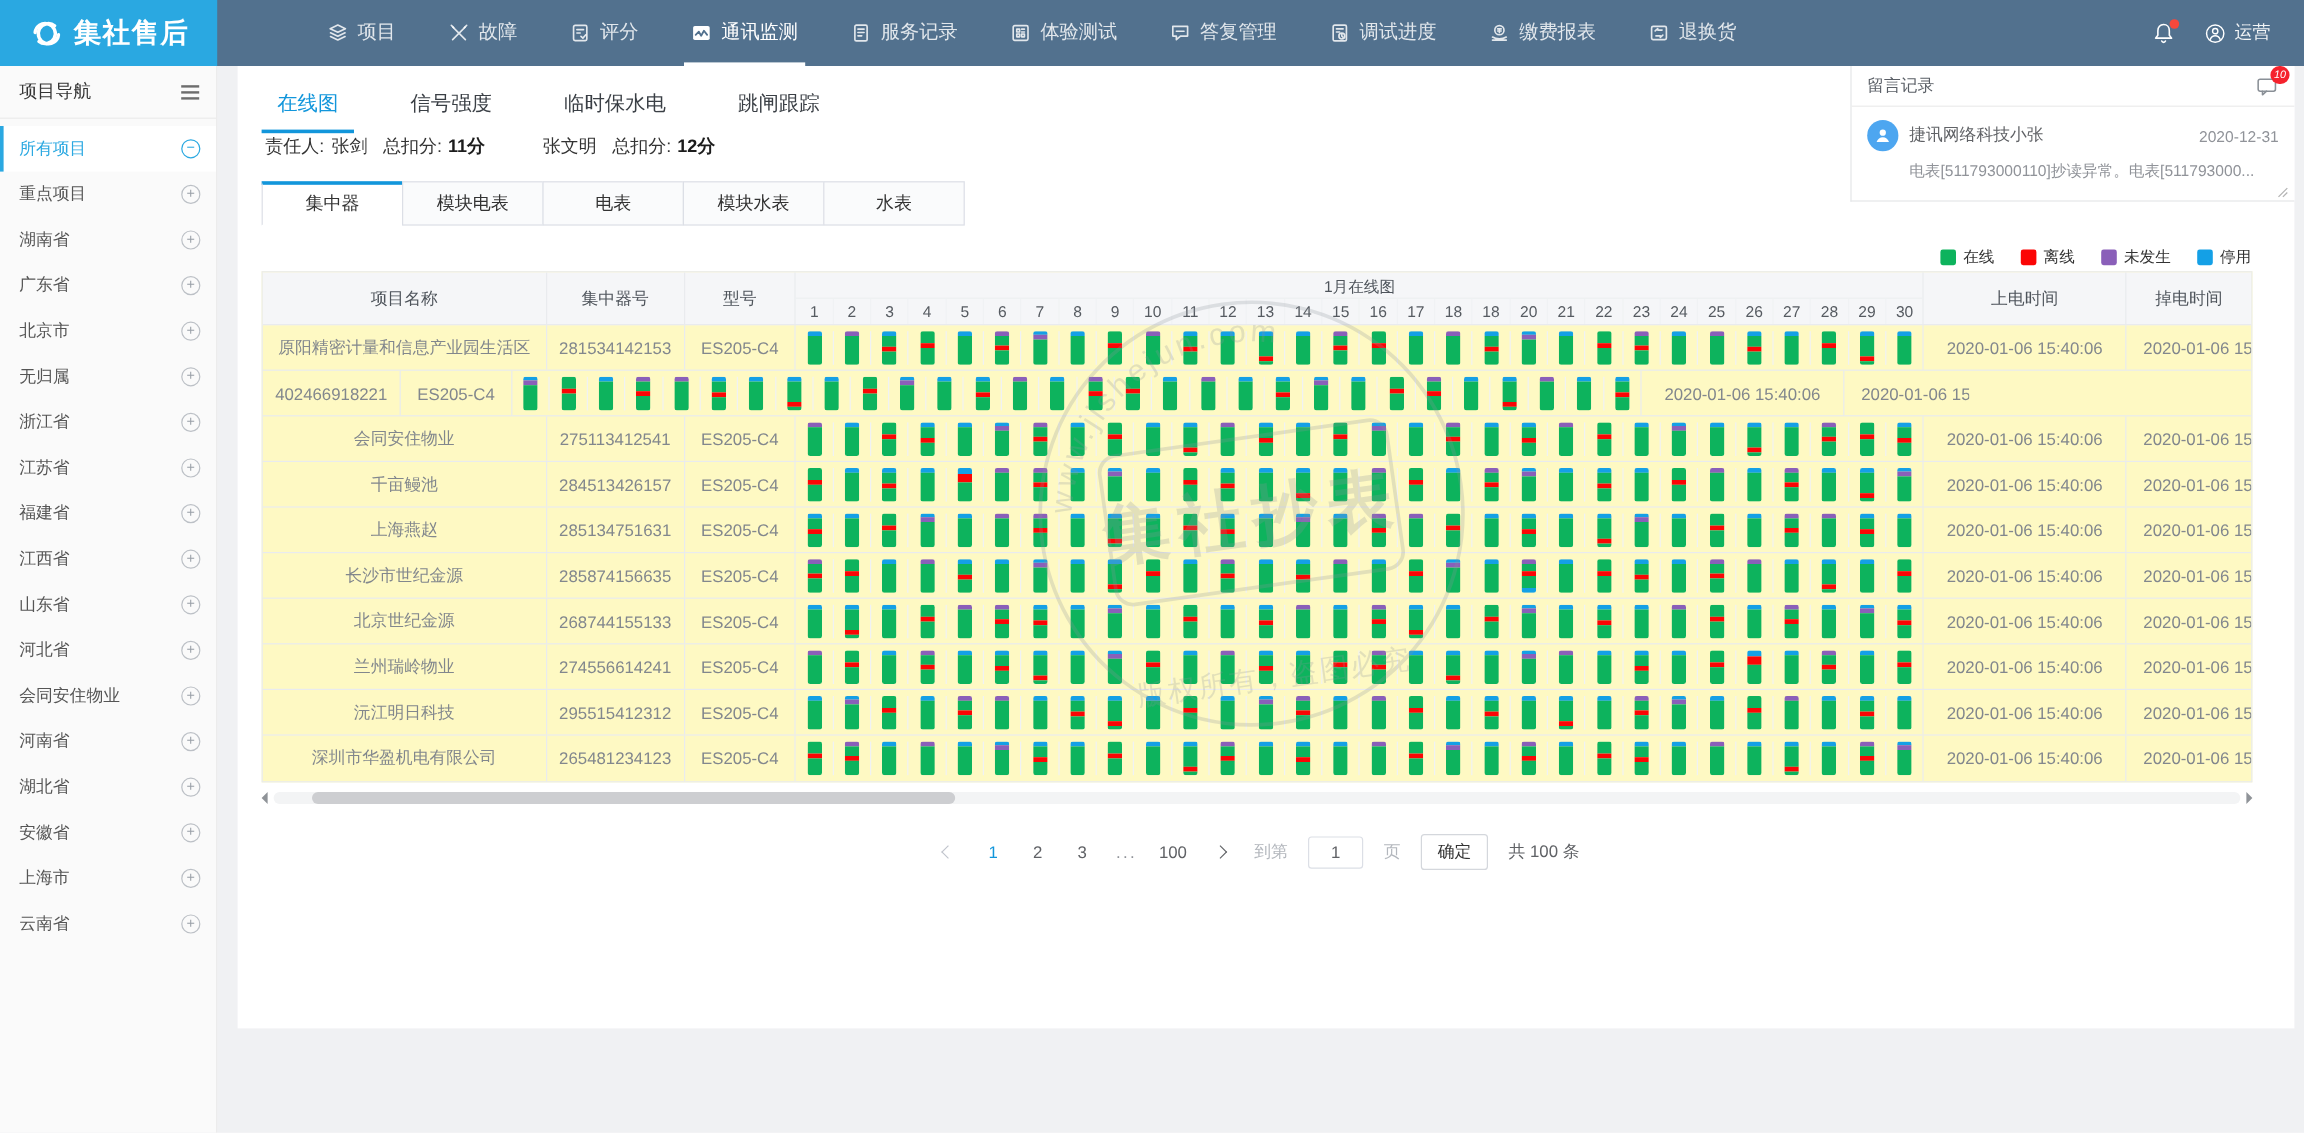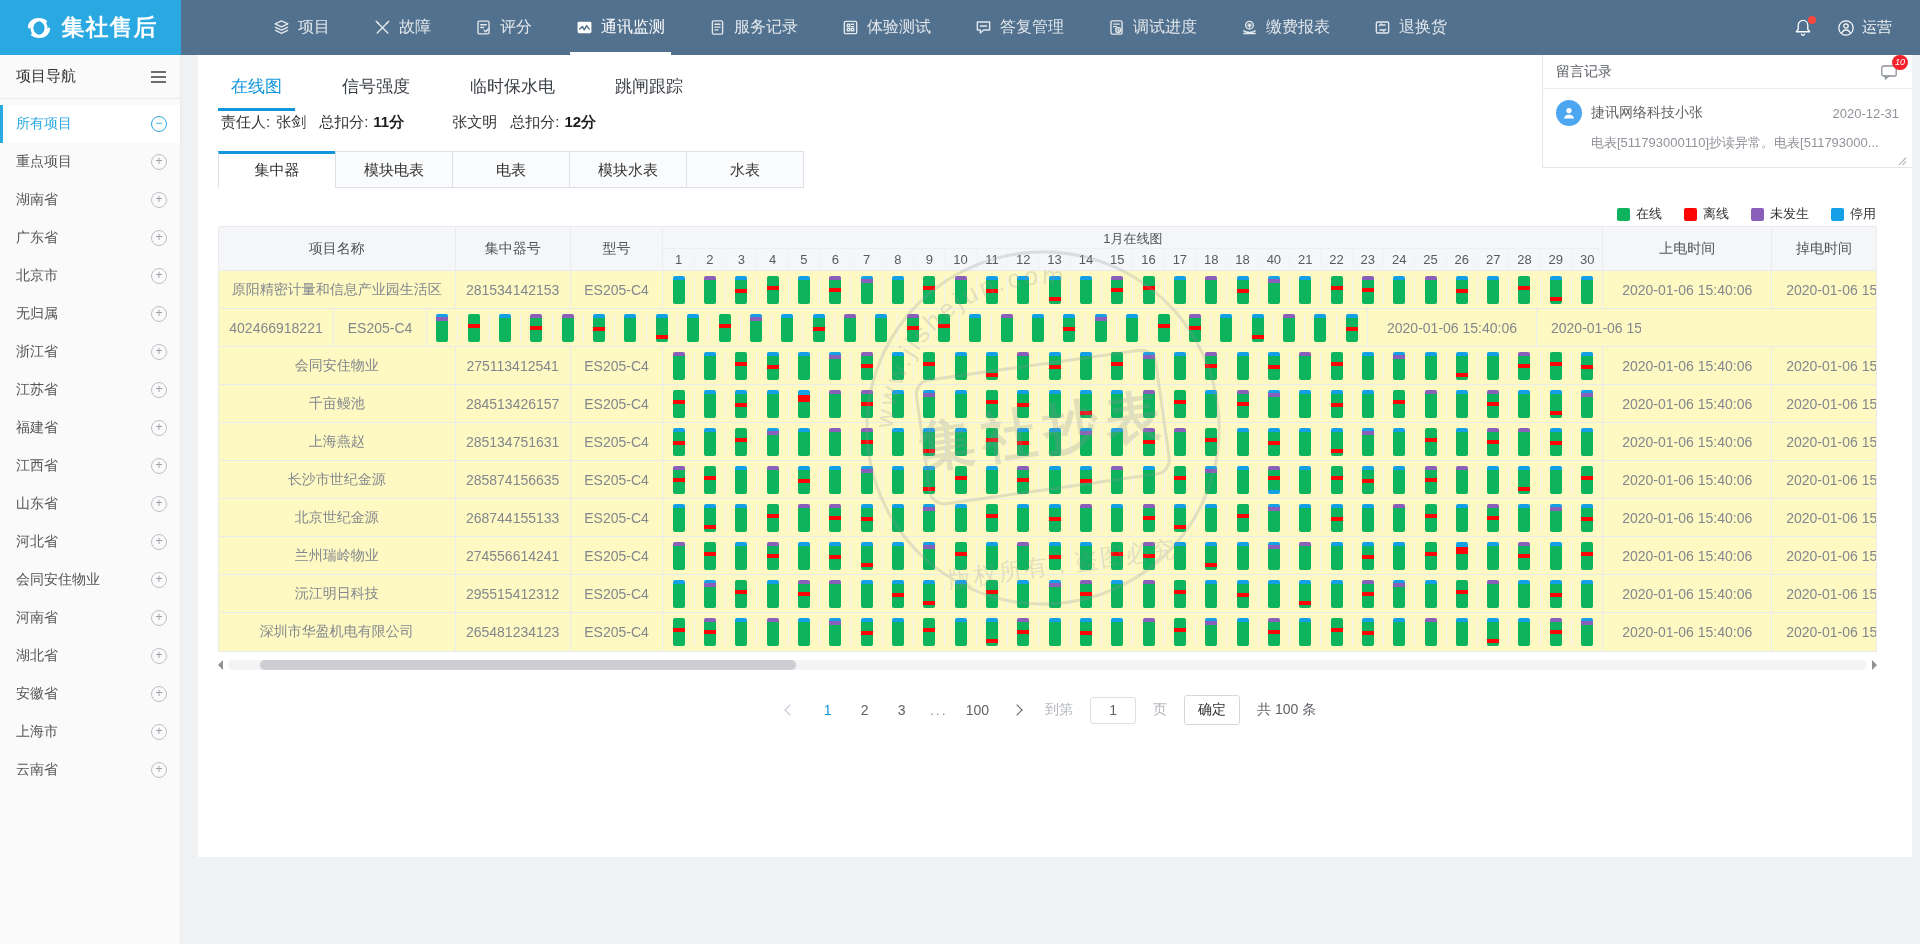--- a/index.html
+++ b/index.html
@@ -386,21 +386,21 @@
             <span class="day-num">10</span>
             <span class="day-num">11</span>
             <span class="day-num">12</span>
             <span class="day-num">13</span>
             <span class="day-num">14</span>
             <span class="day-num">15</span>
             <span class="day-num">16</span>
             <span class="day-num">17</span>
             <span class="day-num">18</span>
             <span class="day-num">18</span>
-            <span class="day-num">40</span>
+            <span class="day-num">20</span>
             <span class="day-num">21</span>
             <span class="day-num">22</span>
             <span class="day-num">23</span>
             <span class="day-num">24</span>
             <span class="day-num">25</span>
             <span class="day-num">26</span>
             <span class="day-num">27</span>
             <span class="day-num">28</span>
             <span class="day-num">29</span>
             <span class="day-num">30</span>

